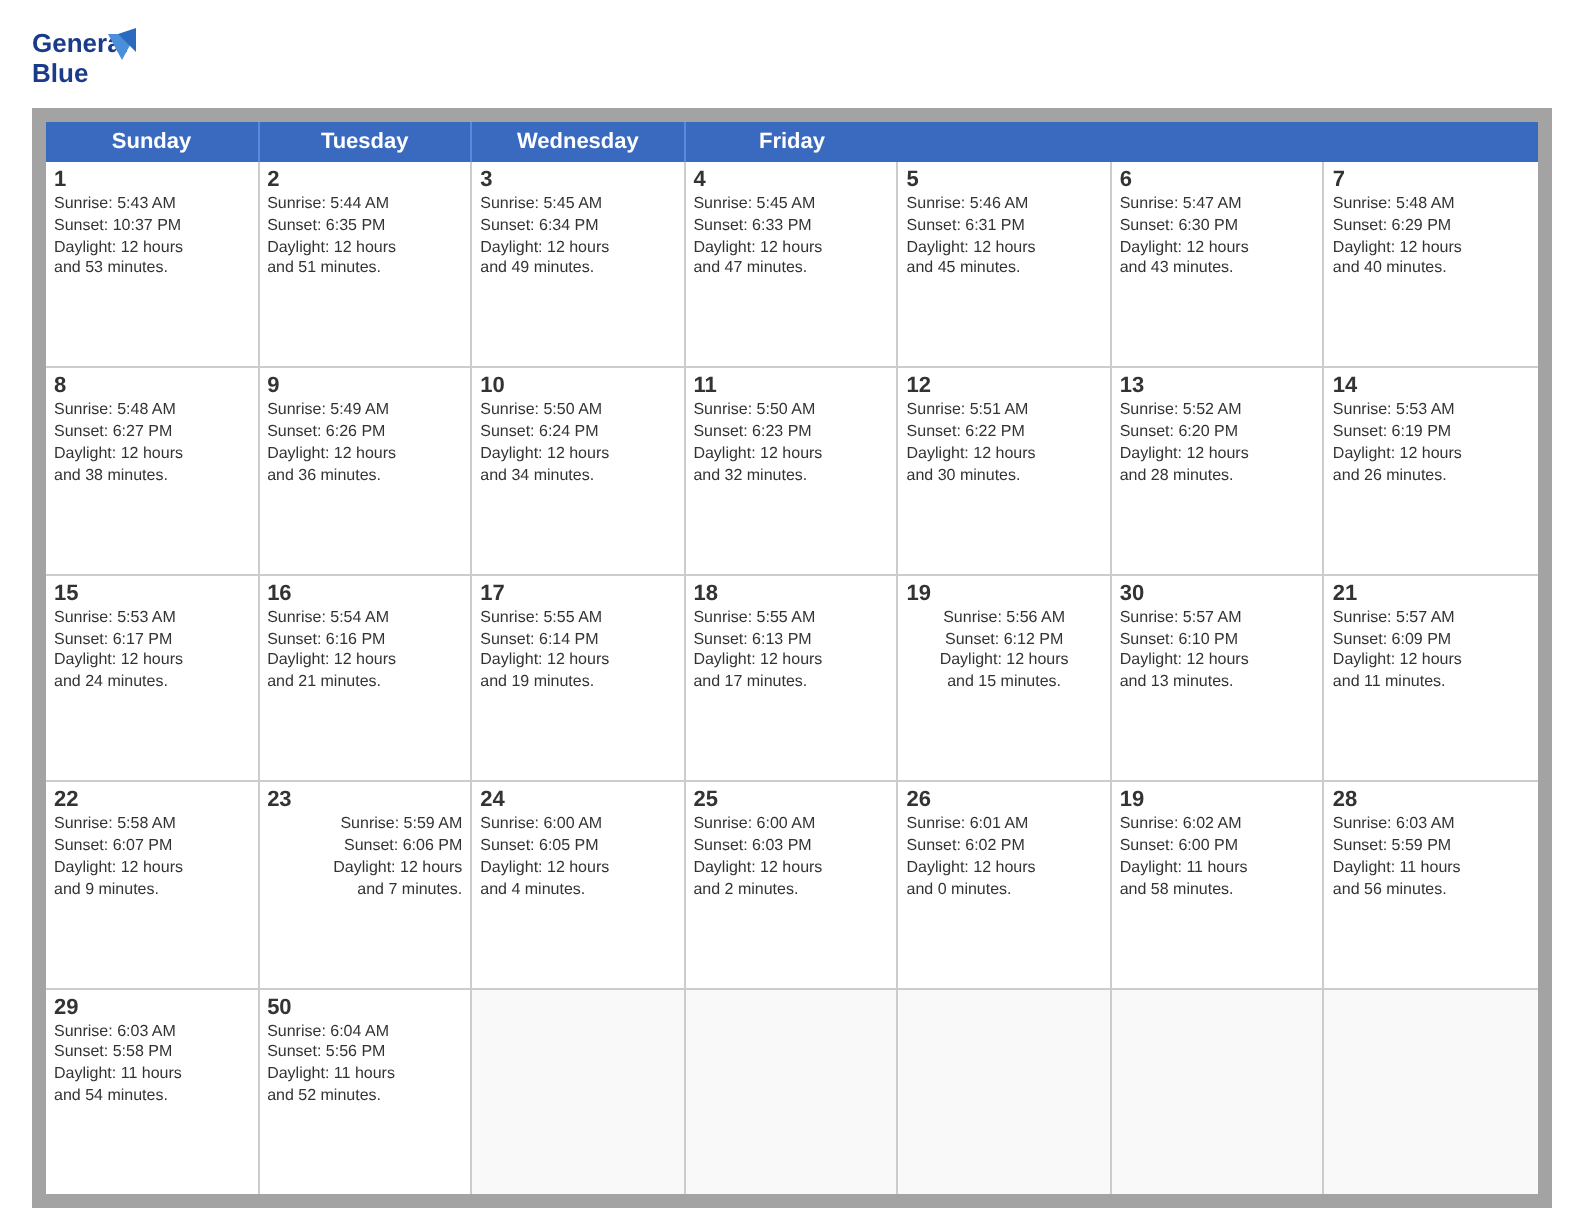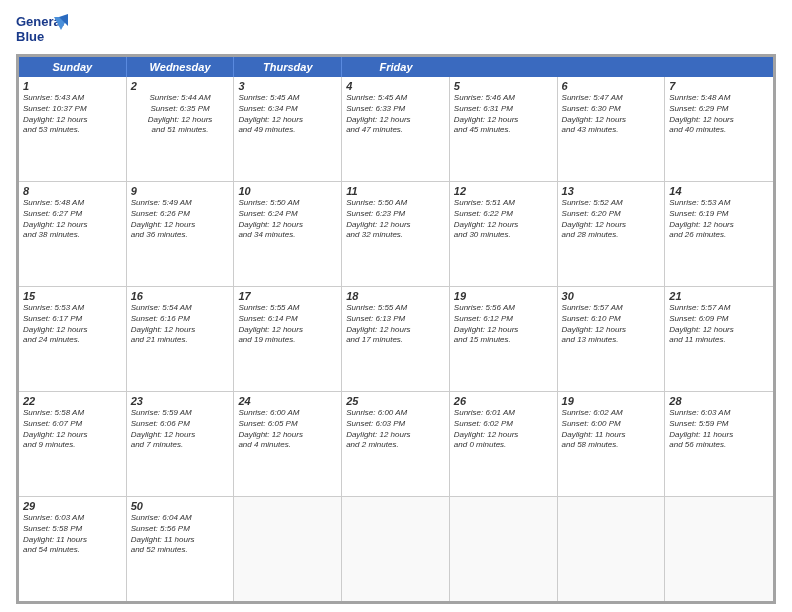--- a/index.html
+++ b/index.html
@@ -37,22 +37,21 @@
       color: #333;
     }
     .subtitle {
       font-size: 14px;
       color: #555;
     }
     .calendar {
       flex: 1;
       display: flex;
       flex-direction: column;
-      border: 3px solid #a3a3a3;
-      font-style: italic;
+      border: 7px solid #a3a3a3;
     }
     .cal-header {
       display: grid;
       grid-template-columns: repeat(7, 1fr);
       background: #3a6abf;
     }
     .cal-header-cell {
       color: #fff;
       font-size: 11px;
       font-weight: bold;
@@ -112,36 +111,36 @@
       </div>
     <div class="title-block">
       <div class="month-title"></div>
       <div class="subtitle"></div>
     </div>
   </div>
 
   <div class="calendar">
     <div class="cal-header">
     <div class="cal-header-cell">Sunday</div>
+        <div class="cal-header-cell">Tuesday</div>
         <div class="cal-header-cell">Wednesday</div>
-        <div class="cal-header-cell">Thursday</div>
         <div class="cal-header-cell">Friday</div>
       </div>
     <div class="cal-body">
     <div class="cal-row">
           <div class="cal-cell">
             <span class="day-num">1</span>
             <div class="cell-text" style="white-space: pre-line;">Sunrise: 5:43 AM
 Sunset: 10:37 PM
 Daylight: 12 hours
 and 53 minutes.</div>
           </div>
           <div class="cal-cell">
             <span class="day-num">2</span>
-            <div class="cell-text" style="white-space: pre-line; text-align: center;">Sunrise: 5:44 AM
+            <div class="cell-text" style="white-space: pre-line;">Sunrise: 5:44 AM
 Sunset: 6:35 PM
 Daylight: 12 hours
 and 51 minutes.</div>
           </div>
           <div class="cal-cell">
             <span class="day-num">3</span>
             <div class="cell-text" style="white-space: pre-line;">Sunrise: 5:45 AM
 Sunset: 6:34 PM
 Daylight: 12 hours
 and 49 minutes.</div>
@@ -250,21 +249,21 @@
           </div>
           <div class="cal-cell">
             <span class="day-num">18</span>
             <div class="cell-text" style="white-space: pre-line;">Sunrise: 5:55 AM
 Sunset: 6:13 PM
 Daylight: 12 hours
 and 17 minutes.</div>
           </div>
           <div class="cal-cell">
             <span class="day-num">19</span>
-            <div class="cell-text" style="white-space: pre-line;">Sunrise: 5:56 AM
+            <div class="cell-text" style="white-space: pre-line; text-align: center;">Sunrise: 5:56 AM
 Sunset: 6:12 PM
 Daylight: 12 hours
 and 15 minutes.</div>
           </div>
           <div class="cal-cell">
             <span class="day-num">30</span>
             <div class="cell-text" style="white-space: pre-line;">Sunrise: 5:57 AM
 Sunset: 6:10 PM
 Daylight: 12 hours
 and 13 minutes.</div>
@@ -280,21 +279,21 @@
         <div class="cal-row">
           <div class="cal-cell">
             <span class="day-num">22</span>
             <div class="cell-text" style="white-space: pre-line;">Sunrise: 5:58 AM
 Sunset: 6:07 PM
 Daylight: 12 hours
 and 9 minutes.</div>
           </div>
           <div class="cal-cell">
             <span class="day-num">23</span>
-            <div class="cell-text" style="white-space: pre-line;">Sunrise: 5:59 AM
+            <div class="cell-text" style="white-space: pre-line; text-align: right;">Sunrise: 5:59 AM
 Sunset: 6:06 PM
 Daylight: 12 hours
 and 7 minutes.</div>
           </div>
           <div class="cal-cell">
             <span class="day-num">24</span>
             <div class="cell-text" style="white-space: pre-line;">Sunrise: 6:00 AM
 Sunset: 6:05 PM
 Daylight: 12 hours
 and 4 minutes.</div>

